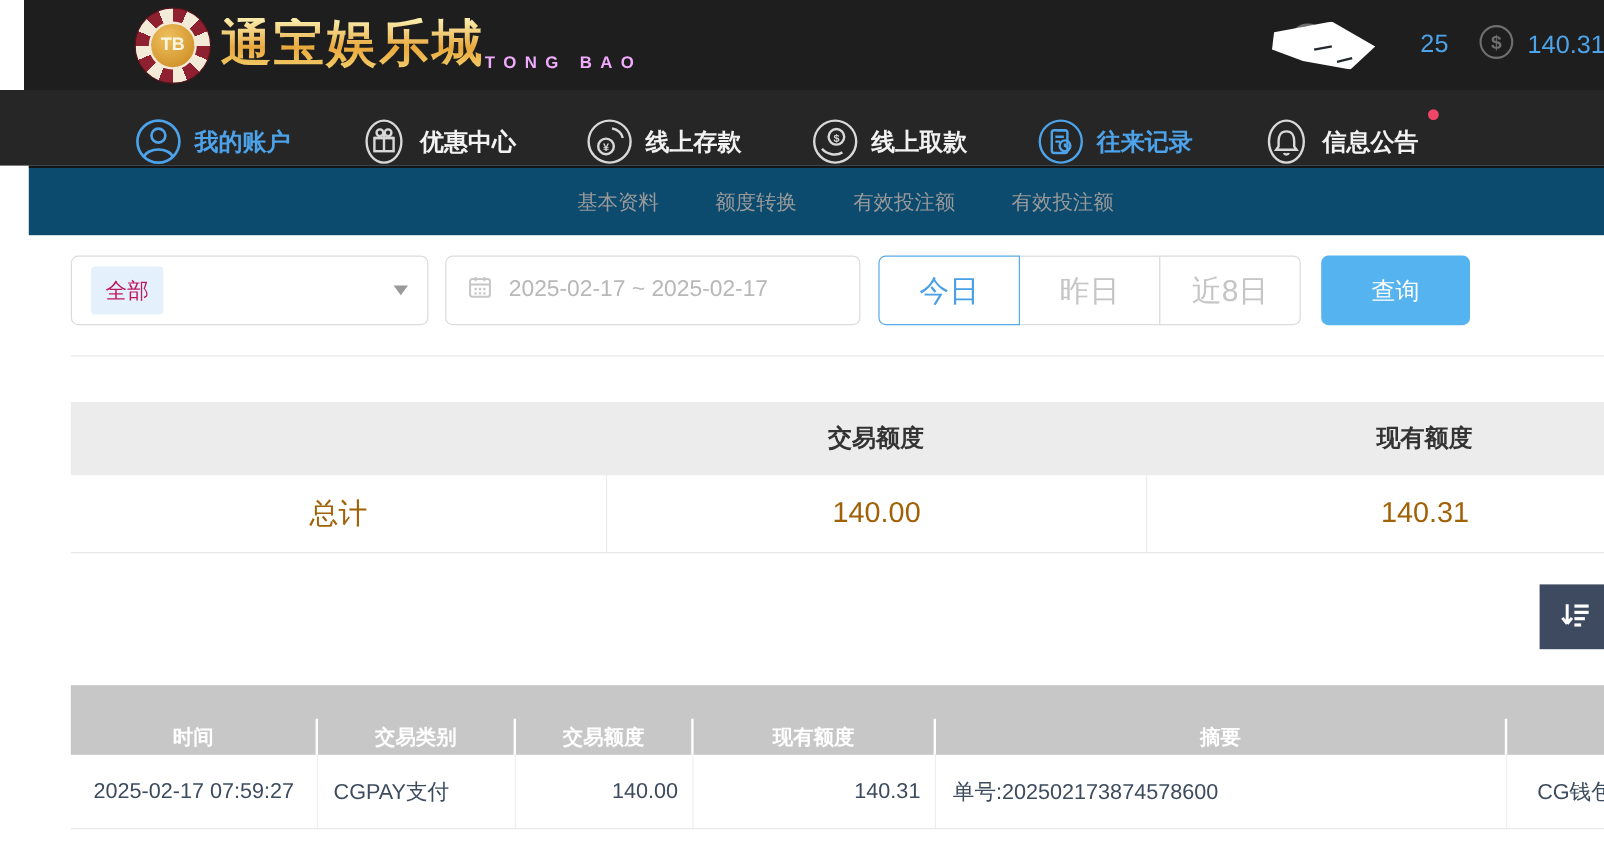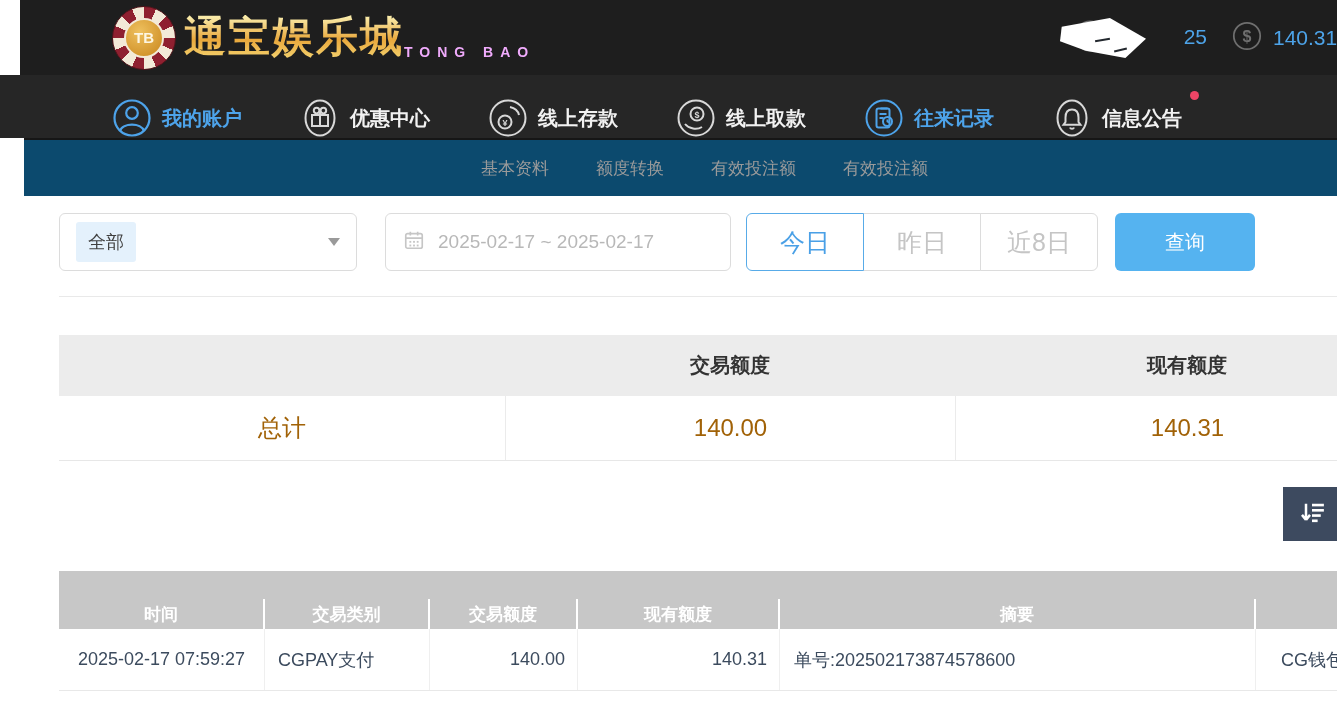--- a/index.html
+++ b/index.html
@@ -58,35 +58,35 @@
 
   
   .subnav { height:58px; background:#0c4a6e; border-top:2px solid #161616;
     display:flex; align-items:center; padding-left:457px; gap:47px;margin-left:24px; }
   .subnav-item { color:#9a9a9a; font-size:17px; cursor:pointer; white-space:nowrap; }
 
   
   .filters { margin:17px 0 0 59px; display:flex; height:58px; }
   .dropdown { width:298px; height:58px; border:1px solid #dcdcdc; border-radius:6px;
     display:flex; align-items:center; padding:0 16px; }
-  .chip-tag { background:#e4f1fc; color:#404040; font-size:18px; padding:8px 12px;
+  .chip-tag { background:#e4f1fc; color:#be185d; font-size:18px; padding:8px 12px;
     border-radius:3px;text-align:right; }
   .caret { margin-left:auto; width:0; height:0; border-left:6px solid transparent;
     border-right:6px solid transparent; border-top:8px solid #9a9a9a; }
   .date-input { width:346px; height:58px; border:1px solid #dcdcdc; border-radius:6px;
-    display:flex; align-items:center; gap:13px; padding:0 17px; margin-left:28px;
+    display:flex; align-items:center; gap:13px; padding:0 17px; margin-left:14px;
     color:#b8b8b8; font-size:19px; white-space:nowrap; }
   .btn-group { display:flex; margin-left:15px; }
   .quick-btn { width:118px; height:58px; background:#fff; border:1px solid #dcdcdc;
     color:#c5c5c5; font-size:25px; cursor:pointer; font-family:inherit; }
   .quick-btn.first { border-radius:6px 0 0 6px; }
   .quick-btn.mid { margin-left:-1px; }
   .quick-btn.last { margin-left:-1px; border-radius:0 6px 6px 0; }
   .quick-btn.active { border:1px solid #58abe8; color:#4aa0e6; position:relative; z-index:1; }
-  .search-btn { width:140px; height:58px; margin-left:17px; background:#55b3f0;
+  .search-btn { width:124px; height:58px; margin-left:17px; background:#55b3f0;
     border:none; border-radius:6px; color:#fff; font-size:20px; cursor:pointer;
     font-family:inherit; }
 
   .rule { margin:25px 0 0 59px; width:1278px; height:1px; background:#e9e9e9; }
 
   
   .summary { margin:38px 0 0 59px; width:1360px; }
   .summary .shead { display:flex; height:61px; background:#ececec; }
   .summary .shead > div { display:flex; align-items:center; justify-content:center;
     font-size:20px; font-weight:bold; color:#333; }

